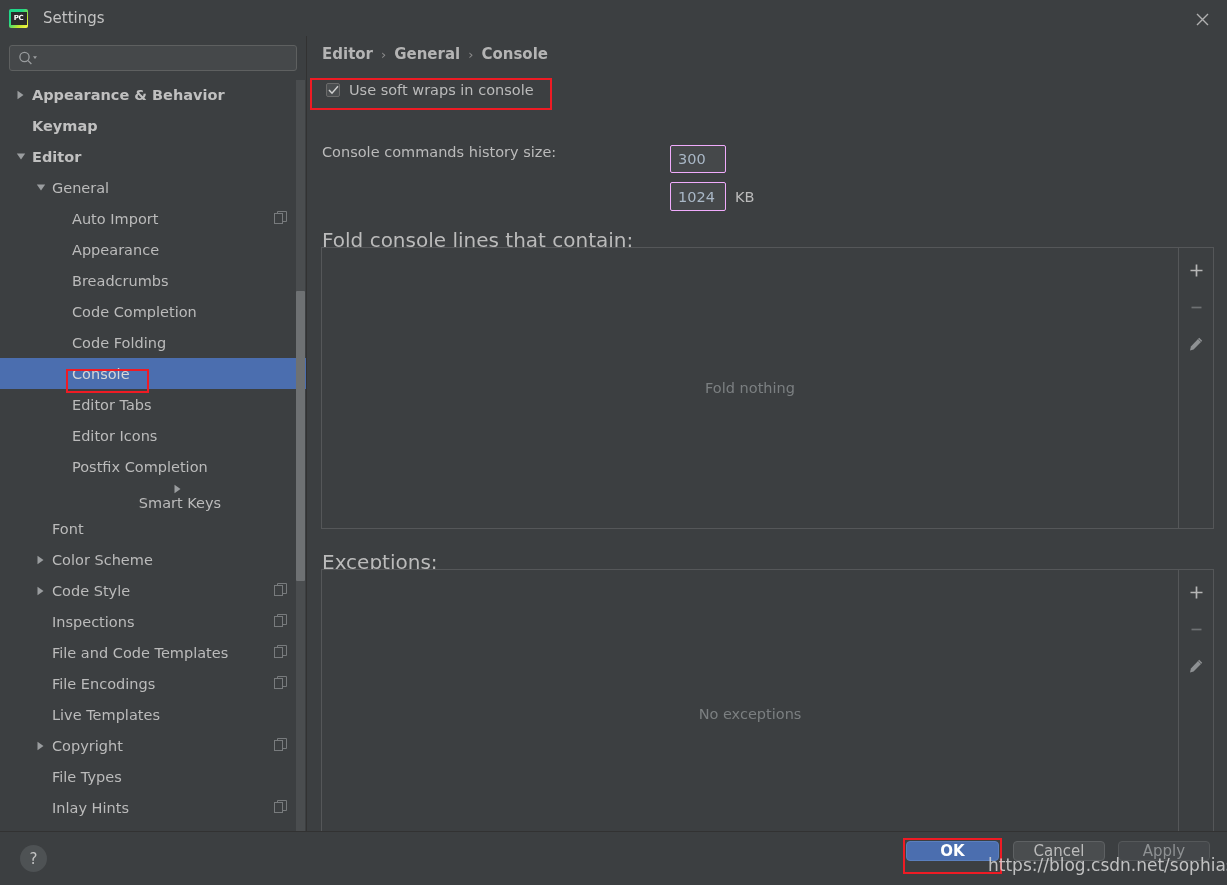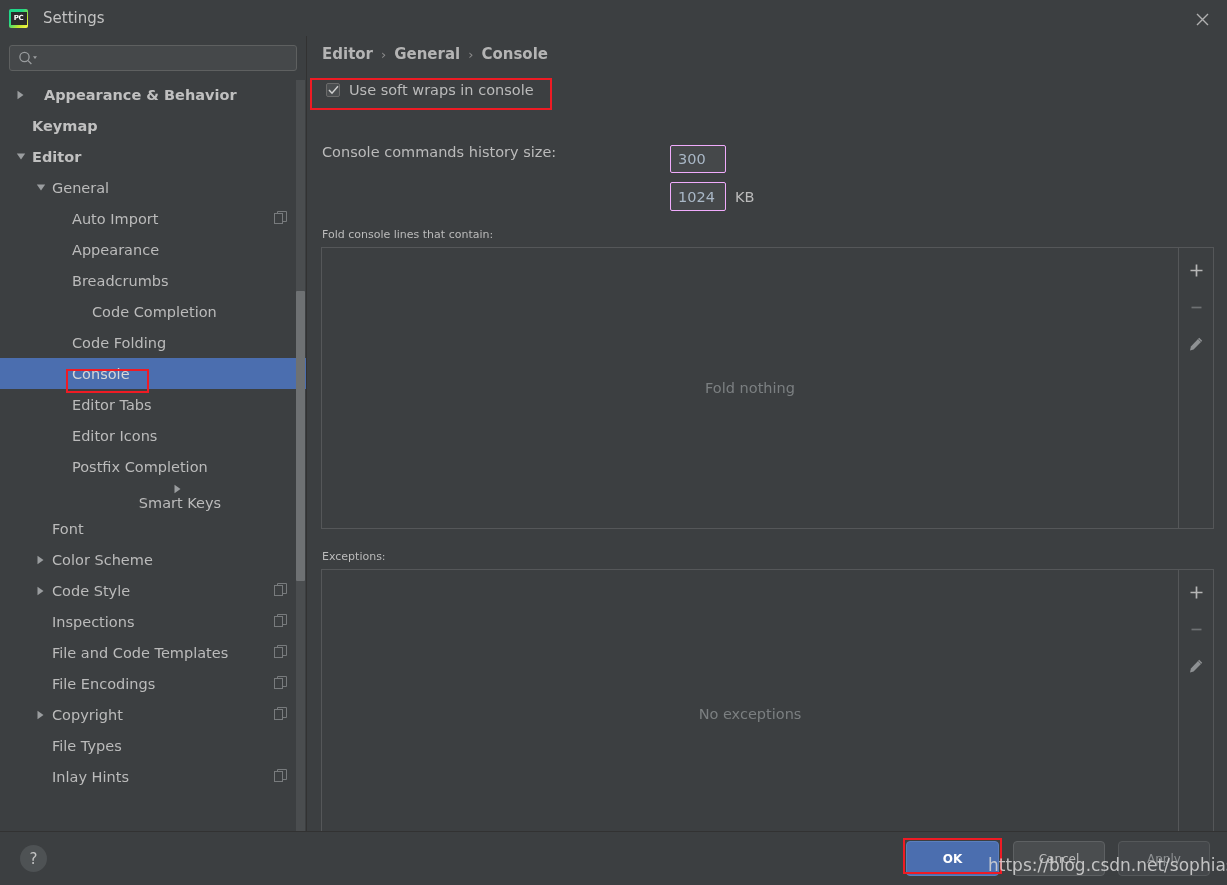--- a/index.html
+++ b/index.html
@@ -235,21 +235,21 @@
   .kb-label {
     position: absolute;
     left: 428px; top: 153px;
     font-size: 14.5px;
     color: #bbbbbb;
   }
 
   .section-label {
     position: absolute;
     left: 15px;
-    font-size: 11px;
+    font-size: 20px;
     color: #bbbbbb;
   }
   #fold-label { top: 192px; }
   #exc-label  { top: 514px; }
 
   .list-panel {
     position: absolute;
     left: 14px;
     background: #3c3f41;
     border: 1px solid #555759;
@@ -305,23 +305,23 @@
     color: #c4c4c4;
     font-size: 15px;
     display: flex;
     align-items: center;
     justify-content: center;
     cursor: pointer;
   }
   .dlg-btn {
     position: absolute;
     top: 841px;
-    height: 35px;
+    height: 20px;
     border-radius: 4px;
-    font-size: 12px;
+    font-size: 15px;
     display: flex;
     align-items: center;
     justify-content: center;
     cursor: pointer;
     box-sizing: border-box;
     font-family: "DejaVu Sans", "Liberation Sans", sans-serif;
   }
   #btn-ok {
     left: 906px; width: 93px;
     background: #4b6eaf;
@@ -387,21 +387,21 @@
         <svg width="19" height="14" viewBox="0 0 19 14" aria-hidden="true">
           <circle cx="6.5" cy="6" r="4.6" stroke="#9a9d9f" stroke-width="1.3" fill="none"></circle>
           <path d="M10 9.6 L13.4 13" stroke="#9a9d9f" stroke-width="1.3" fill="none"></path>
           <path d="M15 5.2 L19 5.2 L17 8 Z" fill="#9a9d9f"></path>
         </svg>
       </span>
     </div>
   </div>
 
   <div class="tree" id="tree">
-      <div class="tree-row bold" style="padding-left: 14px; gap: 12px;">
+      <div class="tree-row bold" style="padding-left: 14px;">
         <span class="arrow">
           <svg width="9" height="10" viewBox="0 0 9 10">
             <path d="M1.5 0.8 L7.5 5 L1.5 9.2 Z" fill="#9a9d9f"></path>
           </svg>
         </span>
         <span class="tree-label">Appearance &amp; Behavior</span>
       </div>
       <div class="tree-row bold" style="padding-left: 14px;">
         <span class="arrow empty"></span>
         <span class="tree-label">Keymap</span>
@@ -431,21 +431,21 @@
           </svg></span>
       </div>
       <div class="tree-row" style="padding-left: 54px;">
         <span class="arrow empty"></span>
         <span class="tree-label">Appearance</span>
       </div>
       <div class="tree-row" style="padding-left: 54px;">
         <span class="arrow empty"></span>
         <span class="tree-label">Breadcrumbs</span>
       </div>
-      <div class="tree-row" style="padding-left: 74px;">
+      <div class="tree-row" style="padding-left: 54px;">
         <span class="arrow empty"></span>
         <span class="tree-label">Code Completion</span>
       </div>
       <div class="tree-row" style="padding-left: 54px;">
         <span class="arrow empty"></span>
         <span class="tree-label">Code Folding</span>
       </div>
       <div class="tree-row selected" style="padding-left: 54px;">
         <span class="arrow empty"></span>
         <span class="tree-label">Console</span>
@@ -510,20 +510,24 @@
             <path d="M3.5 2 V0.5 H12.5 V10.5 H9" fill="none" stroke="#8d9092" stroke-width="1"></path>
           </svg></span>
       </div>
       <div class="tree-row" style="padding-left: 34px;">
         <span class="arrow empty"></span>
         <span class="tree-label">File Encodings</span>
         <span class="copy-badge"><svg width="13" height="13" viewBox="0 0 13 13">
             <rect x="0.5" y="2.5" width="8" height="10" fill="none" stroke="#8d9092" stroke-width="1"></rect>
             <path d="M3.5 2 V0.5 H12.5 V10.5 H9" fill="none" stroke="#8d9092" stroke-width="1"></path>
           </svg></span>
+      </div>
+      <div class="tree-row" style="padding-left: 34px;">
+        <span class="arrow empty"></span>
+        <span class="tree-label">Live Templates</span>
       </div>
       <div class="tree-row" style="padding-left: 34px;">
         <span class="arrow">
           <svg width="9" height="10" viewBox="0 0 9 10">
             <path d="M1.5 0.8 L7.5 5 L1.5 9.2 Z" fill="#9a9d9f"></path>
           </svg>
         </span>
         <span class="tree-label">Copyright</span>
         <span class="copy-badge"><svg width="13" height="13" viewBox="0 0 13 13">
             <rect x="0.5" y="2.5" width="8" height="10" fill="none" stroke="#8d9092" stroke-width="1"></rect>

